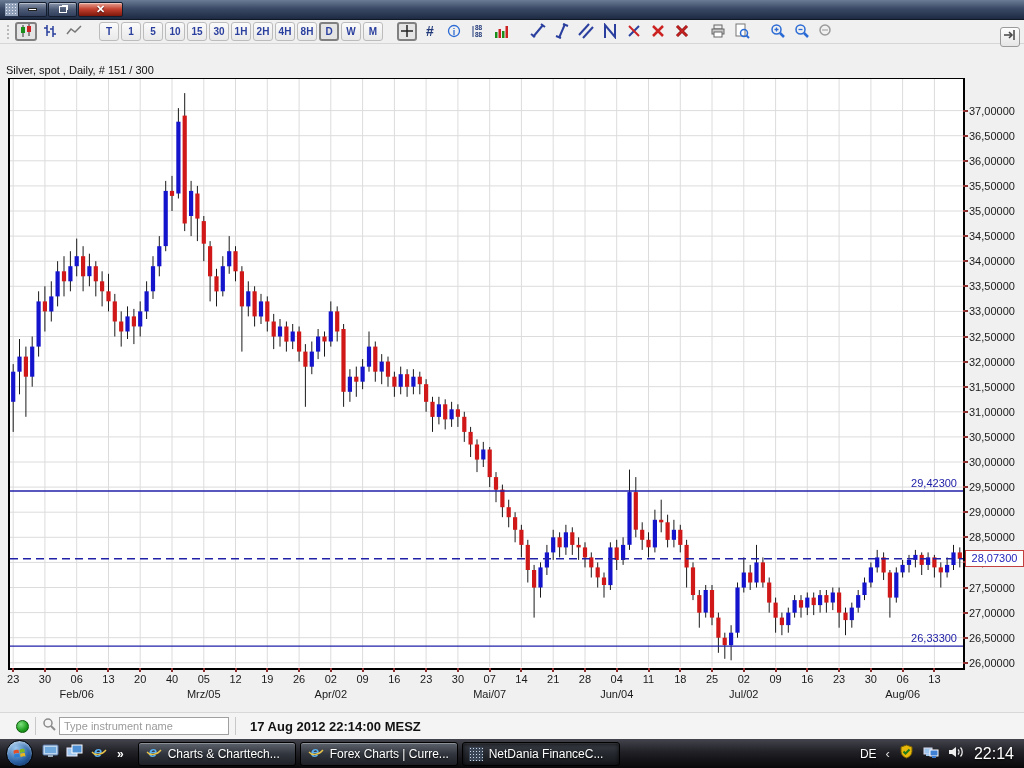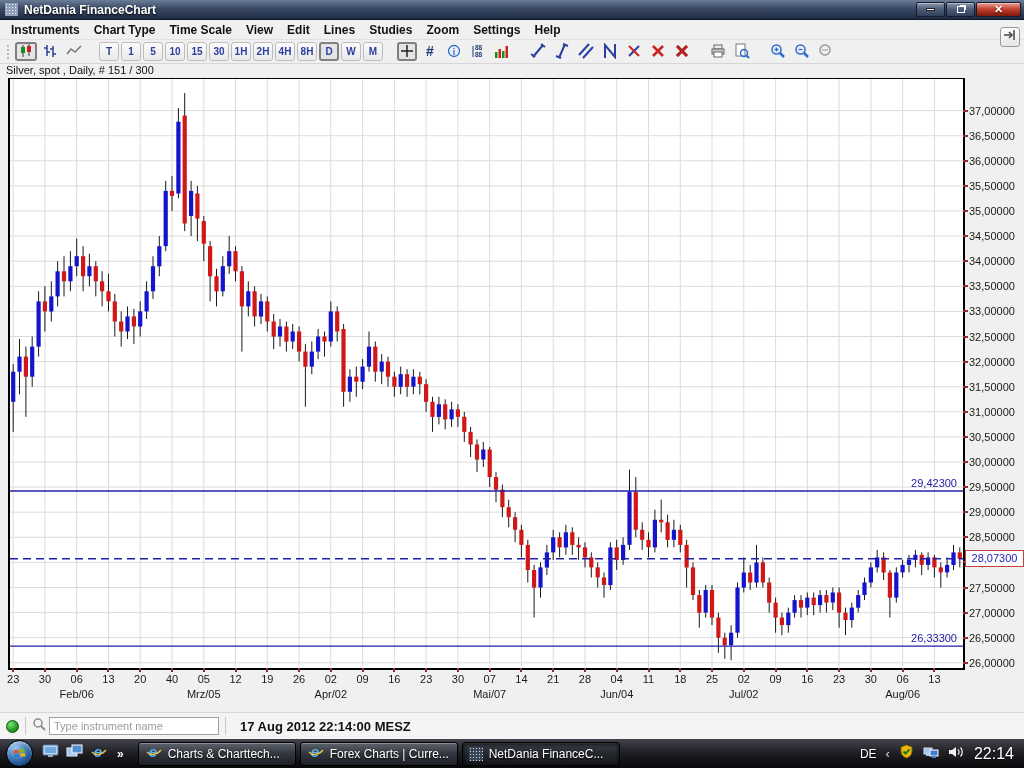--- a/index.html
+++ b/index.html
@@ -51,21 +51,21 @@
   #plot svg { display:block; }
   .ylabel { position:absolute; left:969px; width:55px; font-size:11px; color:#1a1a1a; }
   .ytick { position:absolute; left:963px; width:5px; height:2px; background:#8f3030; }
   .xlabel { position:absolute; font-size:11px; color:#1a1a1a; transform:translateX(-50%); }
   .xtick { position:absolute; width:2px; height:4px; background:#8f3030; transform:translateX(-50%); }
   #price-badge { position:absolute; left:965px; width:59px; height:17px; border:1px solid #c24040;
     background:#fff; color:#2222bb; font-size:11px; display:flex; align-items:center; justify-content:center; }
 
   
   .statusbar { position:absolute; left:0; top:712px; width:1024px; height:27px; background:#f4f4f4;
-    border-top:1px solid #d8d8d8; display:flex; align-items:center; padding:0 6px; }
+    border-top:1px solid #d8d8d8; display:flex; align-items:center; padding:0 16px; }
   .conn-dot { width:13px; height:13px; border-radius:50%;
     background:radial-gradient(circle at 35% 30%, #7fe07f, #1f9e1f 60%, #0d6e0d); border:1px solid #0a5a0a; }
   .sb-sep { width:1px; height:18px; background:#c8c8c8; margin:0 6px; }
   .search-wrap { display:flex; align-items:center; gap:3px; }
   .search-input { width:170px; height:18px; border:1px solid #a0a0a0; font-size:11px; padding:0 4px;
     font-family:"Liberation Sans",sans-serif; color:#333; background:#fff; }
   .search-input::placeholder { color:#9a9a9a; }
   .timestamp { font-size:13px; font-weight:bold; color:#111; margin-left:8px; }
 
   
@@ -91,46 +91,33 @@
   .tray-chevron { font-size:13px; color:#ddd; }
   .clock { font-size:16px; color:#fff; text-shadow:0 1px 2px #000; }
 </style>
 </head>
 <body>
 
 <div id="app">
 
   <div class="titlebar">
     <div class="app-icon"></div>
-    <div class="title-text">NetDania FinanceChart</div>
     <div class="win-btns">
       <div class="win-btn">
           <span class="g-min"></span>
         </div>
       <div class="win-btn">
           <span class="g-restore"></span>
         </div>
       <div class="win-btn close">
           <span class="g-close">✕</span>
         </div>
     </div>
   </div>
 
-  <div class="menubar" id="menubar">
-      <span class="menu-item">Instruments</span>
-      <span class="menu-item">Chart Type</span>
-      <span class="menu-item">Time Scale</span>
-      <span class="menu-item">View</span>
-      <span class="menu-item">Edit</span>
-      <span class="menu-item">Lines</span>
-      <span class="menu-item">Studies</span>
-      <span class="menu-item">Zoom</span>
-      <span class="menu-item">Settings</span>
-      <span class="menu-item">Help</span>
-    </div>
 
   <div class="toolbar" id="toolbar">
     <div class="tb-handle"></div>
   <span class="tbtn active">
         <span><svg width="16" height="16">
             <line x1="5" y1="2" x2="5" y2="14" stroke="#333"></line>
             <rect x="3" y="4" width="4" height="6" fill="#1a8e1a"></rect>
             <line x1="11" y1="1" x2="11" y2="13" stroke="#333"></line>
             <rect x="9" y="3" width="4" height="6" fill="#cc2222"></rect>
           </svg></span>

